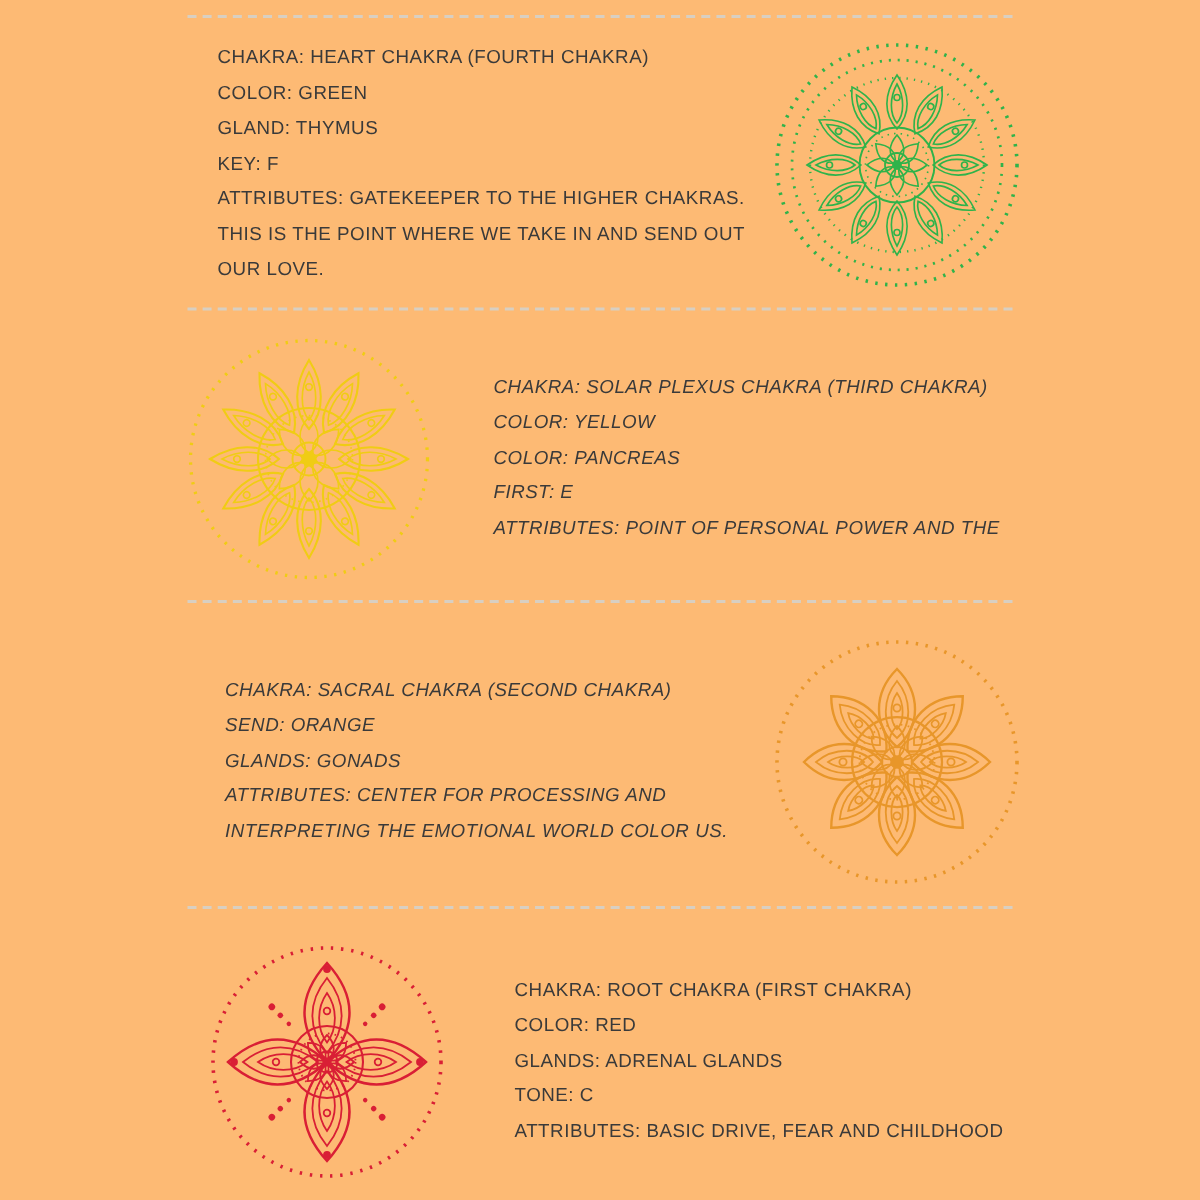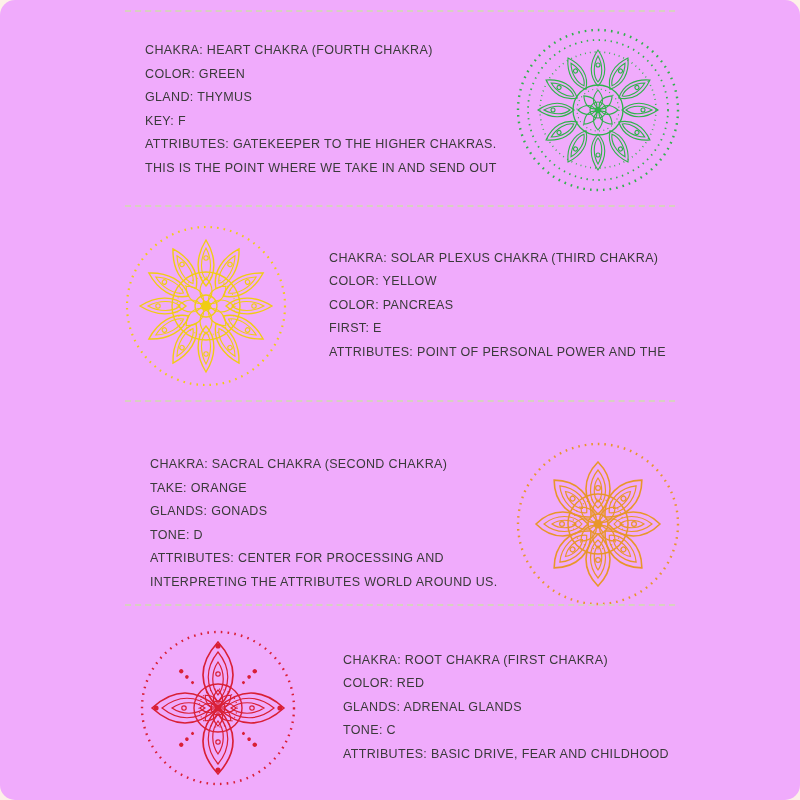--- a/index.html
+++ b/index.html
@@ -10,23 +10,22 @@
     width: 800px;
     height: 800px;
     background: #fdf0e8;
     font-family: "Liberation Sans", sans-serif;
     overflow: hidden;
   }
   .page {
     position: relative;
     width: 800px;
     height: 800px;
-    background: #f0abfc;
+    background: #fdba74;
     box-sizing: border-box;
-    border-radius: 15px;
   }
   .divider {
     position: absolute;
     left: 125px;
     right: 125px;
     border-top: 2px dashed #d8cfc2;
     height: 0;
   }
   .section {
     position: absolute;
@@ -71,20 +70,21 @@
   <div class="divider" style="top:10px"></div>
 
   <div class="section text-left" style="top:22px; height:175px;">
     <div class="text-block" style="margin-left:20px;">
       <span class="line">CHAKRA: HEART CHAKRA (FOURTH CHAKRA)</span>
       <span class="line">COLOR: GREEN</span>
       <span class="line">GLAND: THYMUS</span>
       <span class="line">KEY: F</span>
       <span class="line">ATTRIBUTES: GATEKEEPER TO THE HIGHER CHAKRAS.</span>
       <span class="line">THIS IS THE POINT WHERE WE TAKE IN AND SEND OUT</span>
+      <span class="line">OUR LOVE.</span>
     </div>
     <div class="art" style="margin-left:auto; margin-right:-8px;">
       <svg viewBox="0 0 170 170">
         <g stroke="#2fb34a" fill="none" stroke-width="1.1">
           <circle cx="85" cy="85" r="80" stroke-dasharray="1.6 5" stroke-width="2.4"></circle>
           <circle cx="85" cy="85" r="70" stroke-dasharray="1.4 4.6" stroke-width="1.8"></circle>
           <g id="hp">
             <g>
               <circle cx="85" cy="85" r="58" stroke-dasharray="0.9 4" stroke-width="1.6"></circle>
             </g>
@@ -168,39 +168,38 @@
             <use href="#spin" transform="rotate(180)"></use>
             <use href="#spin" transform="rotate(225)"></use>
             <use href="#spin" transform="rotate(270)"></use>
             <use href="#spin" transform="rotate(315)"></use>
           </g>
           <circle cx="85" cy="85" r="11" stroke-width="1.3"></circle>
           <circle cx="85" cy="85" r="5" fill="#f0cc14" stroke="none"></circle>
         </g>
       </svg>
     </div>
-    <div class="text-block" style="margin-left:38px;">
+    <div class="text-block" style="margin-left:38px;font-style:italic;">
       <span class="line">CHAKRA: SOLAR PLEXUS CHAKRA (THIRD CHAKRA)</span>
       <span class="line">COLOR: YELLOW</span>
       <span class="line">COLOR: PANCREAS</span>
       <span class="line">FIRST: E</span>
       <span class="line">ATTRIBUTES: POINT OF PERSONAL POWER AND THE</span>
     </div>
   </div>
 
   <div class="divider" style="top:400px"></div>
 
-  <div class="section text-left" style="top:436px; height:175px;">
+  <div class="section text-left" style="top:420px; height:175px;font-style:italic;">
     <div class="text-block" style="margin-left:25px;">
       <span class="line">CHAKRA: SACRAL CHAKRA (SECOND CHAKRA)</span>
-      <span class="line">TAKE: ORANGE</span>
+      <span class="line">SEND: ORANGE</span>
       <span class="line">GLANDS: GONADS</span>
-      <span class="line">TONE: D</span>
       <span class="line">ATTRIBUTES: CENTER FOR PROCESSING AND</span>
-      <span class="line">INTERPRETING THE ATTRIBUTES WORLD AROUND US.</span>
+      <span class="line">INTERPRETING THE EMOTIONAL WORLD COLOR US.</span>
     </div>
     <div class="art" style="margin-left:auto; margin-right:-8px;">
       <svg viewBox="0 0 170 170">
         <g stroke="#e8962a" fill="none" stroke-width="1.2">
           <circle cx="85" cy="85" r="80" stroke-dasharray="1.6 5" stroke-width="2.4"></circle>
           <g transform="translate(85,85)">
             <g id="sapet">
               <path d="M0,-62 C16,-46 16,-24 0,-10 C-16,-24 -16,-46 0,-62 Z" stroke-width="1.6"></path>
               <path d="M0,-54 C10,-42 10,-24 0,-16 C-10,-24 -10,-42 0,-54 Z"></path>
               <path d="M0,-46 C5,-39 5,-27 0,-22 C-5,-27 -5,-39 0,-46 Z"></path>

